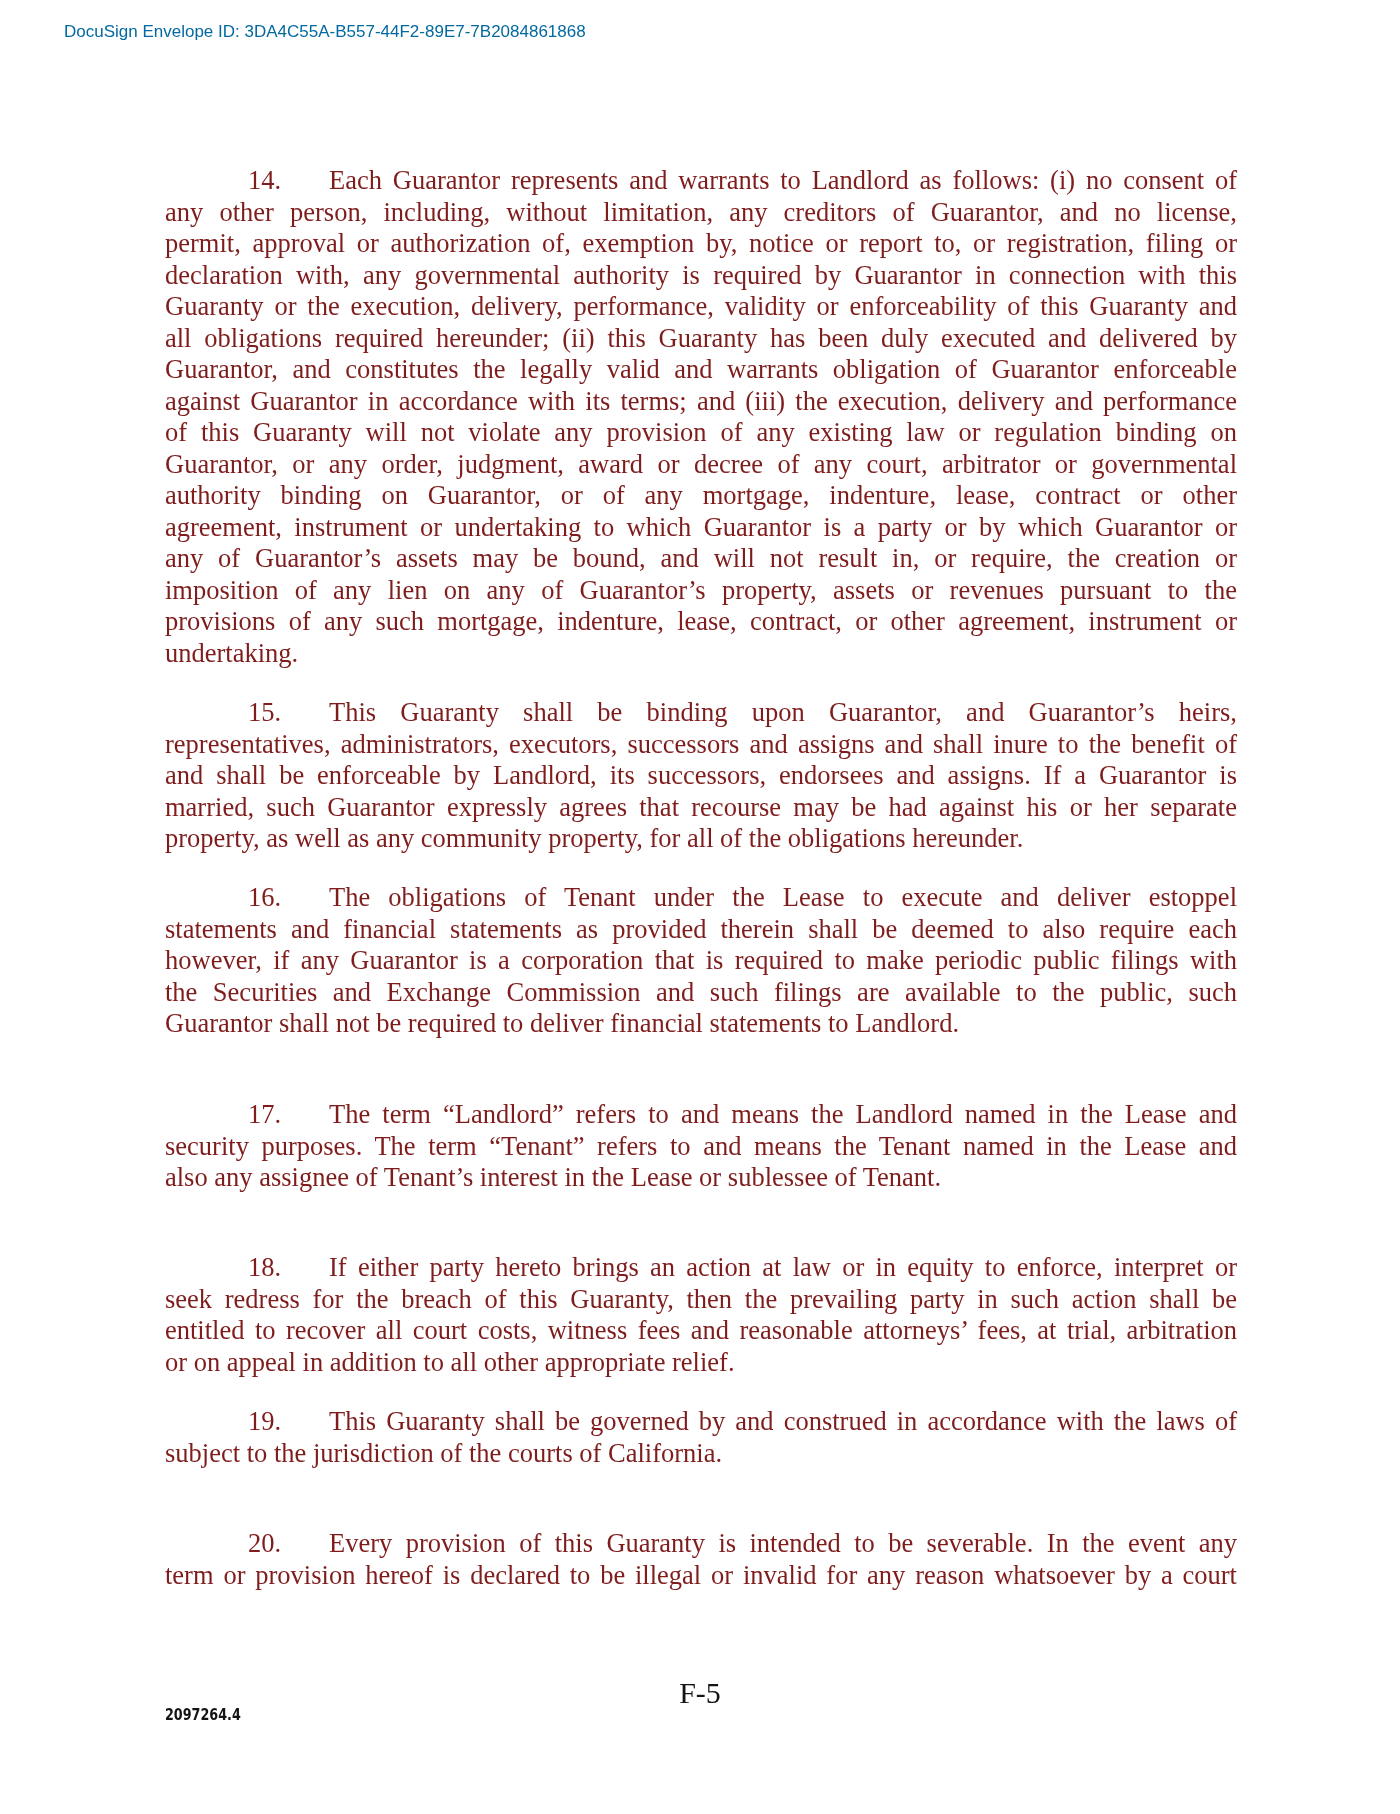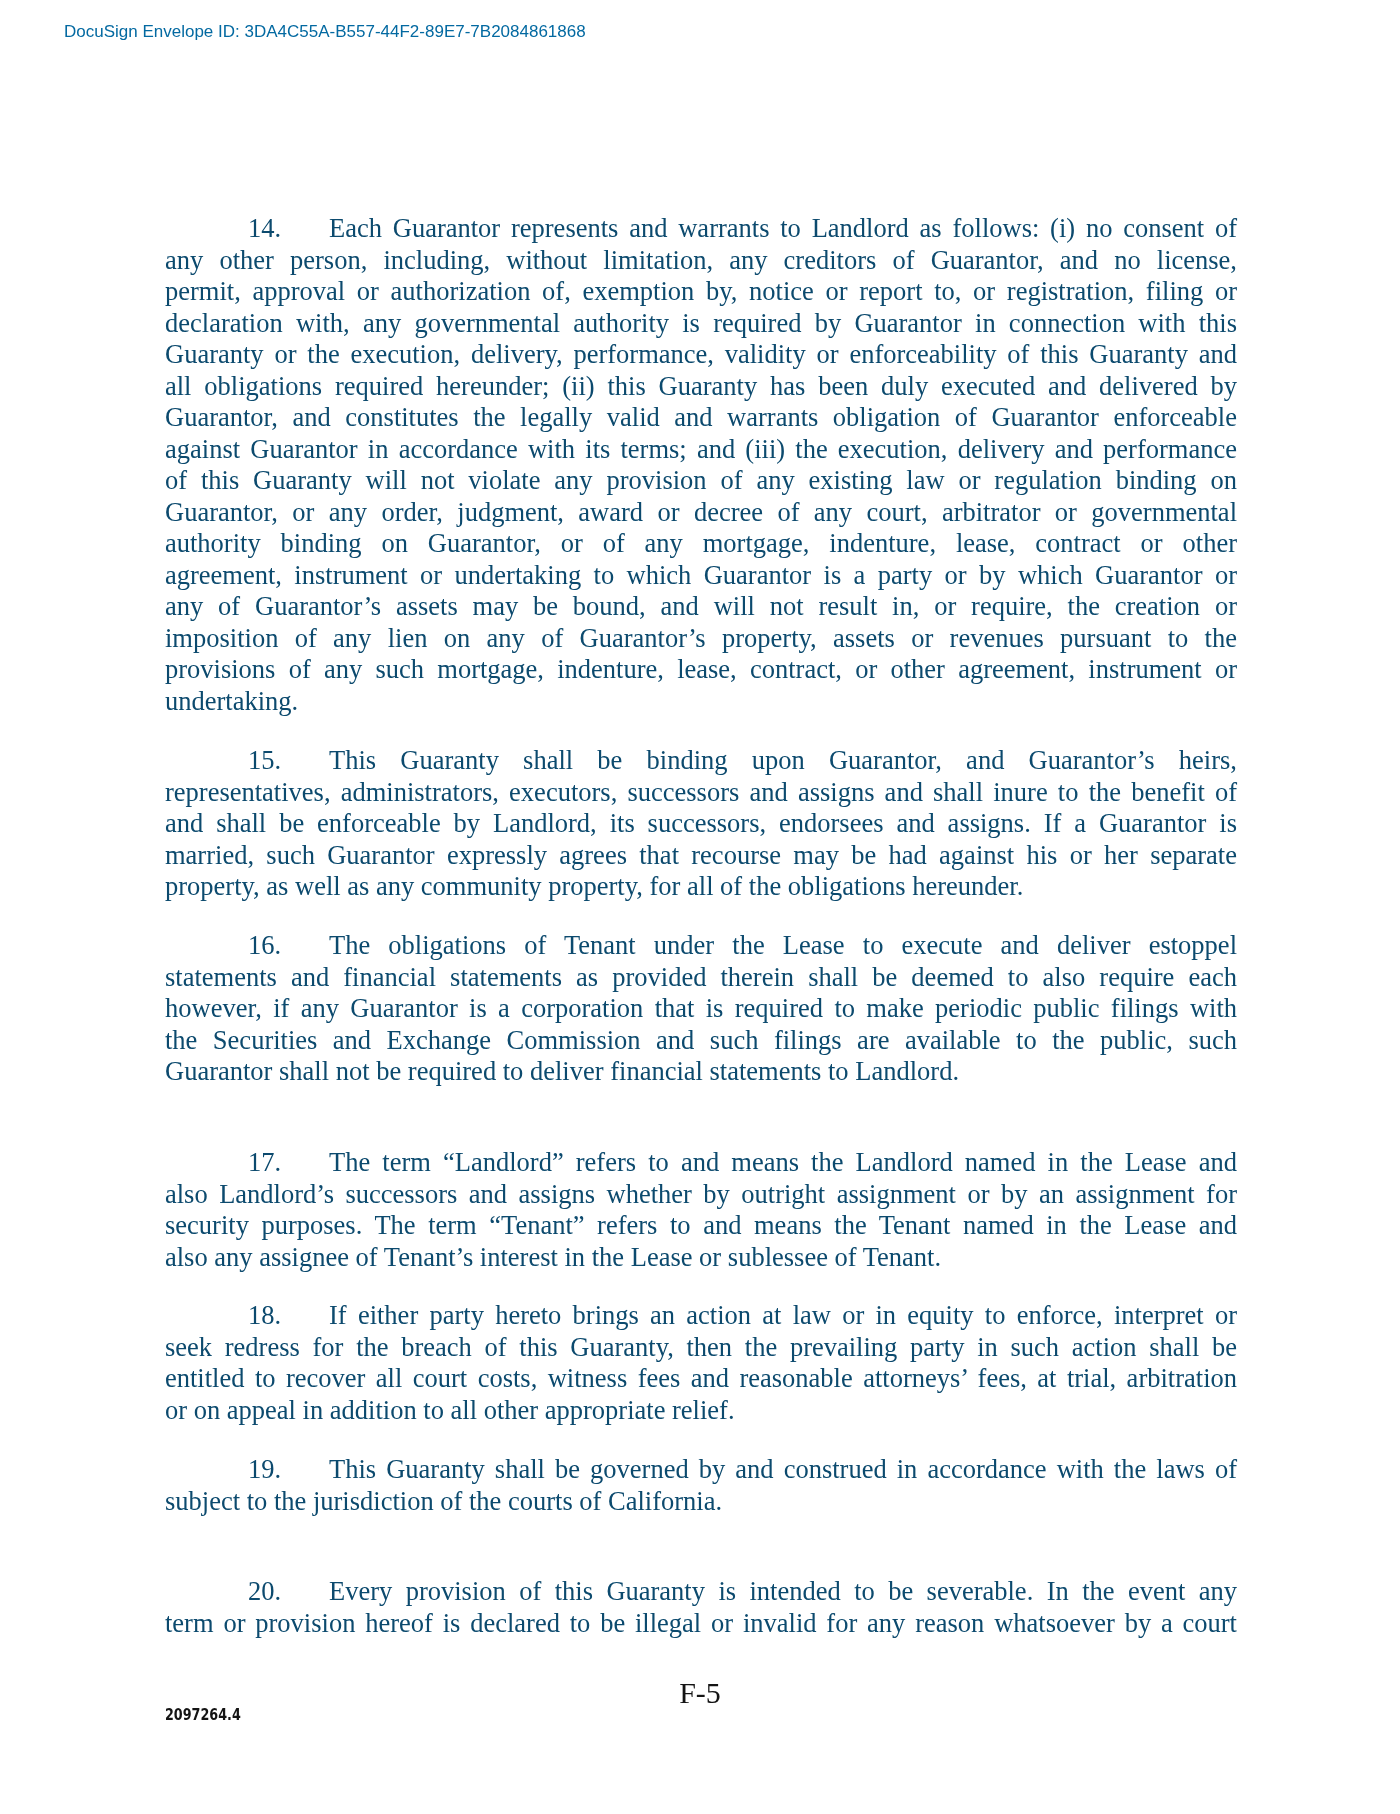--- a/index.html
+++ b/index.html
@@ -4,21 +4,21 @@
 <style>
   html, body { margin: 0; padding: 0; background: #ffffff; }
   body { width: 1400px; height: 1814px; position: relative; overflow: hidden; }
   .envelope {
     position: absolute; left: 40px; top: 22px;
     font-family: "Liberation Sans", sans-serif; font-size: 17px; color: #0369a1;
     white-space: nowrap; letter-spacing: 0; margin-left: 24px;
   }
   .para {
     position: absolute; left: 165px; width: 1072px;
-    font-family: "Liberation Serif", serif; font-size: 26.5px; color: #0c4a6e; margin-top: 48px;
+    font-family: "Liberation Serif", serif; font-size: 26.5px; color: #7f1d1d;
   }
   .line {
     display: block; height: 31.5px; line-height: 31.5px;
     white-space: nowrap; text-align: justify; text-align-last: justify;
     overflow: visible;
   }
   .line.last { text-align-last: left; }
   .num { display: inline-block; margin-left: 83px; width: 81px; text-align-last: left; }
   .page-num {
     position: absolute; left: 0; width: 1400px; top: 1676px; text-align: center;
@@ -65,21 +65,20 @@
 <div class="para" style="top:882px">
   <span class="line"><span class="num">16.</span><span>The obligations of Tenant under the Lease to execute and deliver estoppel</span></span>
   <span class="line">statements and financial statements as provided therein shall be deemed to also require each</span>
   <span class="line">however, if any Guarantor is  a corporation that is required to make periodic public filings with</span>
   <span class="line">the Securities and Exchange Commission and such filings are available to the public, such</span>
   <span class="line last">Guarantor shall not be required to deliver financial statements to Landlord.</span>
 </div>
 
 <div class="para" style="top:1099px">
   <span class="line"><span class="num">17.</span><span>The term “Landlord” refers to and means the Landlord named in the Lease and</span></span>
-  <span class="line">also Landlord’s successors and assigns whether by outright assignment or by an assignment for</span>
   <span class="line">security purposes.  The term “Tenant” refers to and means the Tenant named in the Lease and</span>
   <span class="line last">also any assignee of Tenant’s interest in the Lease or sublessee of Tenant.</span>
 </div>
 
 <div class="para" style="top:1252px">
   <span class="line"><span class="num">18.</span><span>If either party hereto brings an action at law or in equity to enforce, interpret or</span></span>
   <span class="line">seek redress for the breach of this Guaranty, then the prevailing party in such action shall be</span>
   <span class="line">entitled to recover all court costs, witness fees and reasonable attorneys’ fees, at trial, arbitration</span>
   <span class="line last">or on appeal in addition to all other appropriate relief.</span>
 </div>

